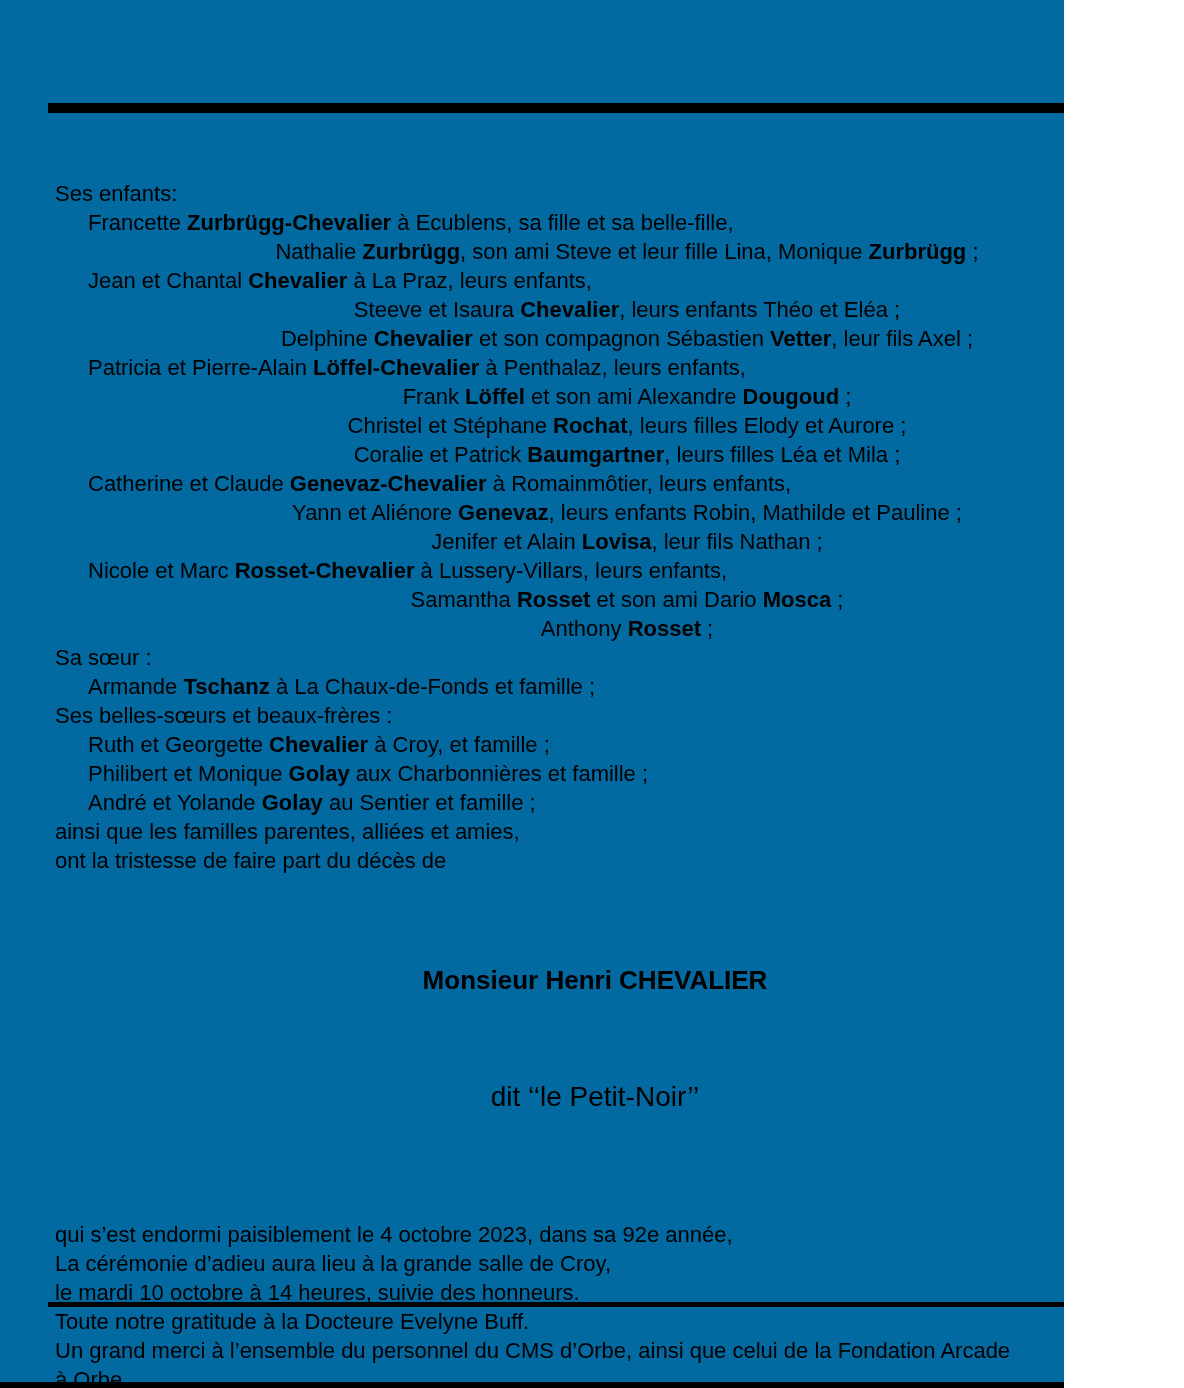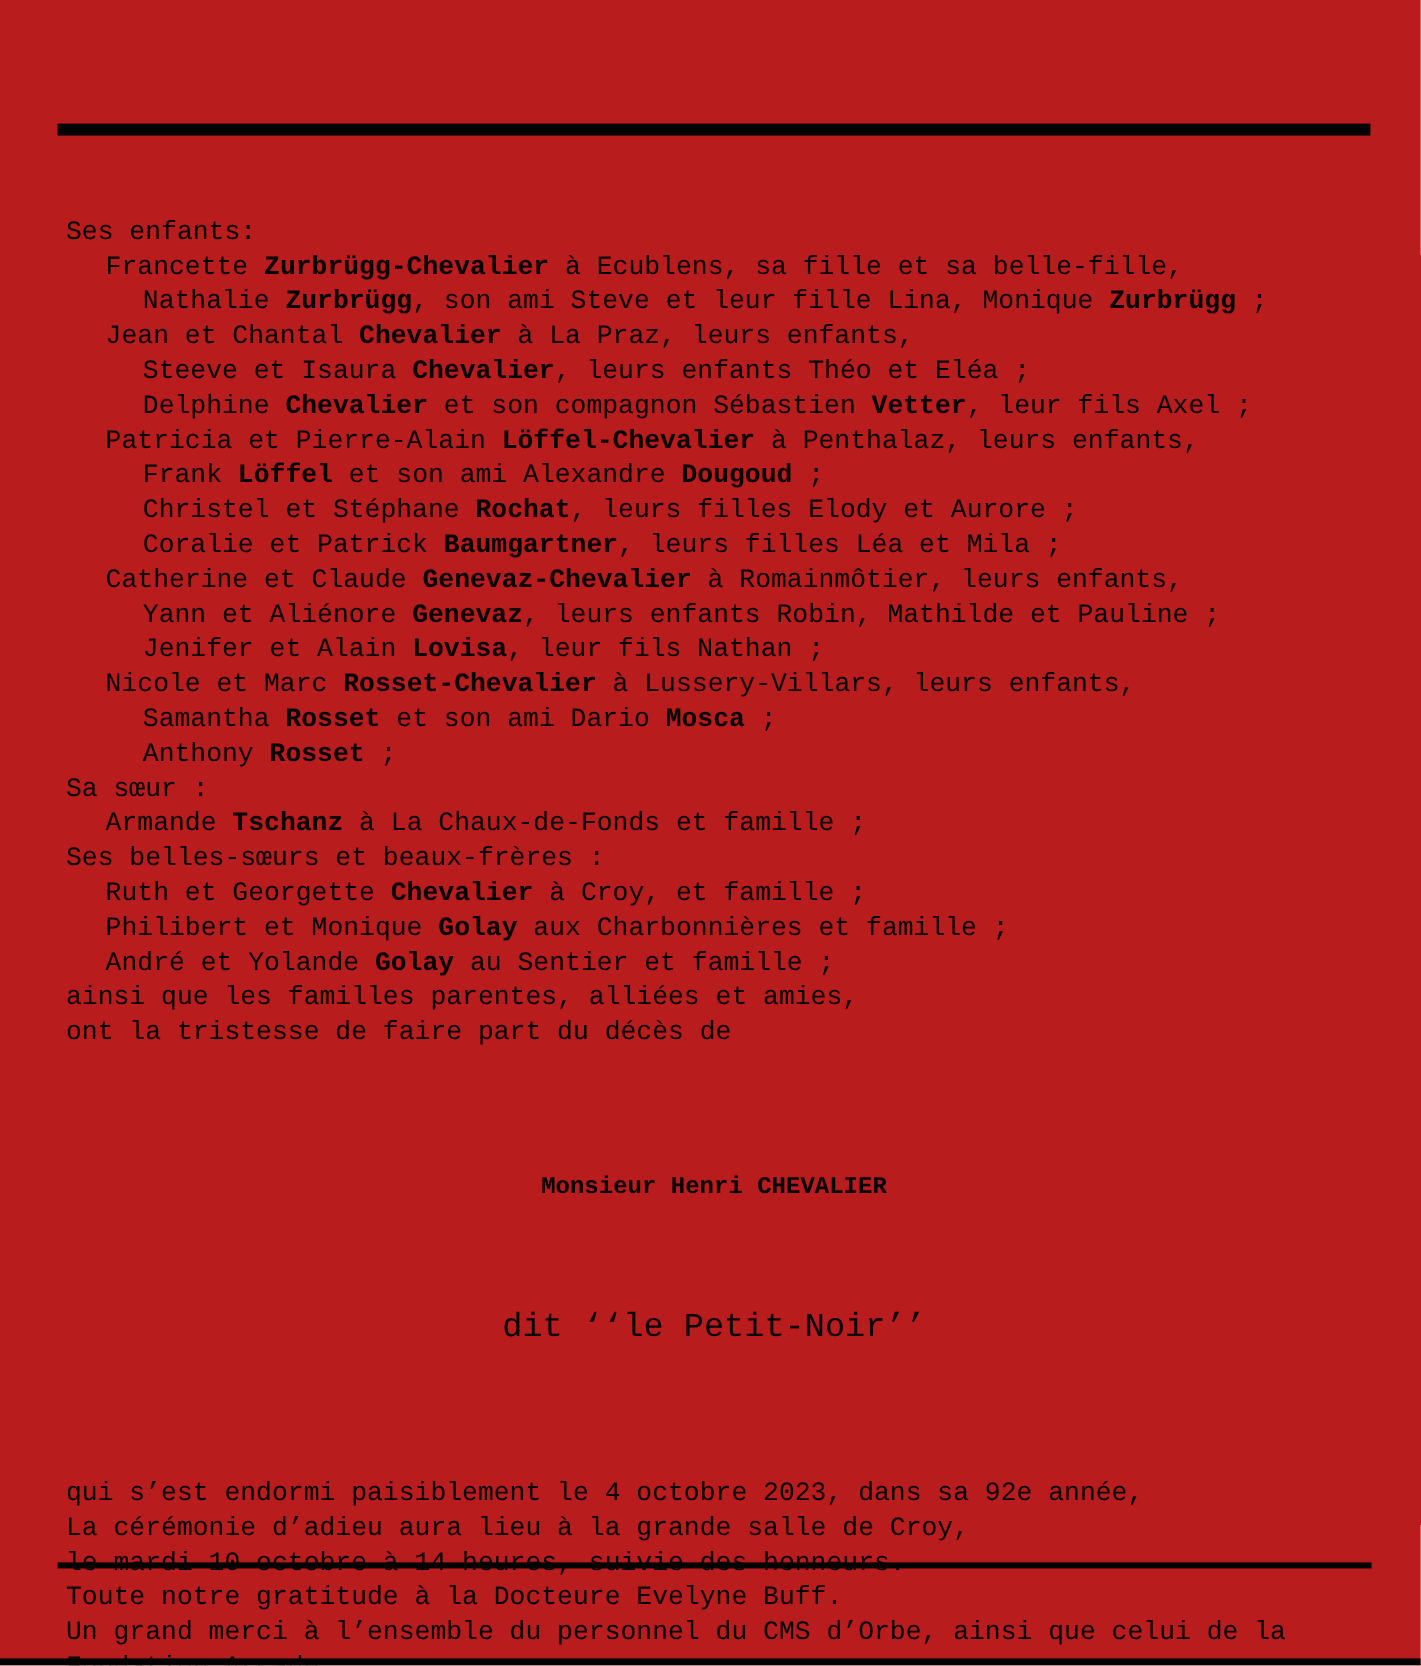--- a/index.html
+++ b/index.html
@@ -2,25 +2,25 @@
 <html><head>
 <meta charset="utf-8">
 <style>
   html, body {
     margin: 0;
     padding: 0;
     background: #ffffff;
   }
   .page {
     position: relative;
-    width: 1184px;
+    width: 1064px;
     height: 1388px;
-    background: #b91c1c;
+    background: #0369a1;
     color: #000000;
-    font-family: Liberation Mono, monospace;
+    font-family: Liberation Sans, sans-serif;
     overflow: hidden;
   }
   .top-rule {
     position: absolute;
     left: 48px;
     top: 103px;
     width: 1094px;
     height: 10px;
     background: #000000;
   }
@@ -29,26 +29,26 @@
     left: 55px;
     top: 121px;
     width: 1080px;
     font-size: 22px;
     line-height: 29px;
     white-space: pre-wrap;
   }
   .line { min-height: 29px; }
   .indent-0 { padding-left: 0; }
   .indent-1 { padding-left: 33px; }
-  .indent-2 { padding-left: 64px; }
+  .indent-2 { padding-left: 64px; text-align: center; }
   .bold { font-weight: bold; }
   .title {
-    margin-top: 13px;
+    margin-top: 3px;
     text-align: center;
-    font-size: 20px;
+    font-size: 26px;
     font-weight: bold;
     line-height: 30px;
   }
   .subtitle {
     text-align: center;
     font-size: 28px;
     line-height: 29px;
   }
   .body-block {
     margin-top: 22px;

